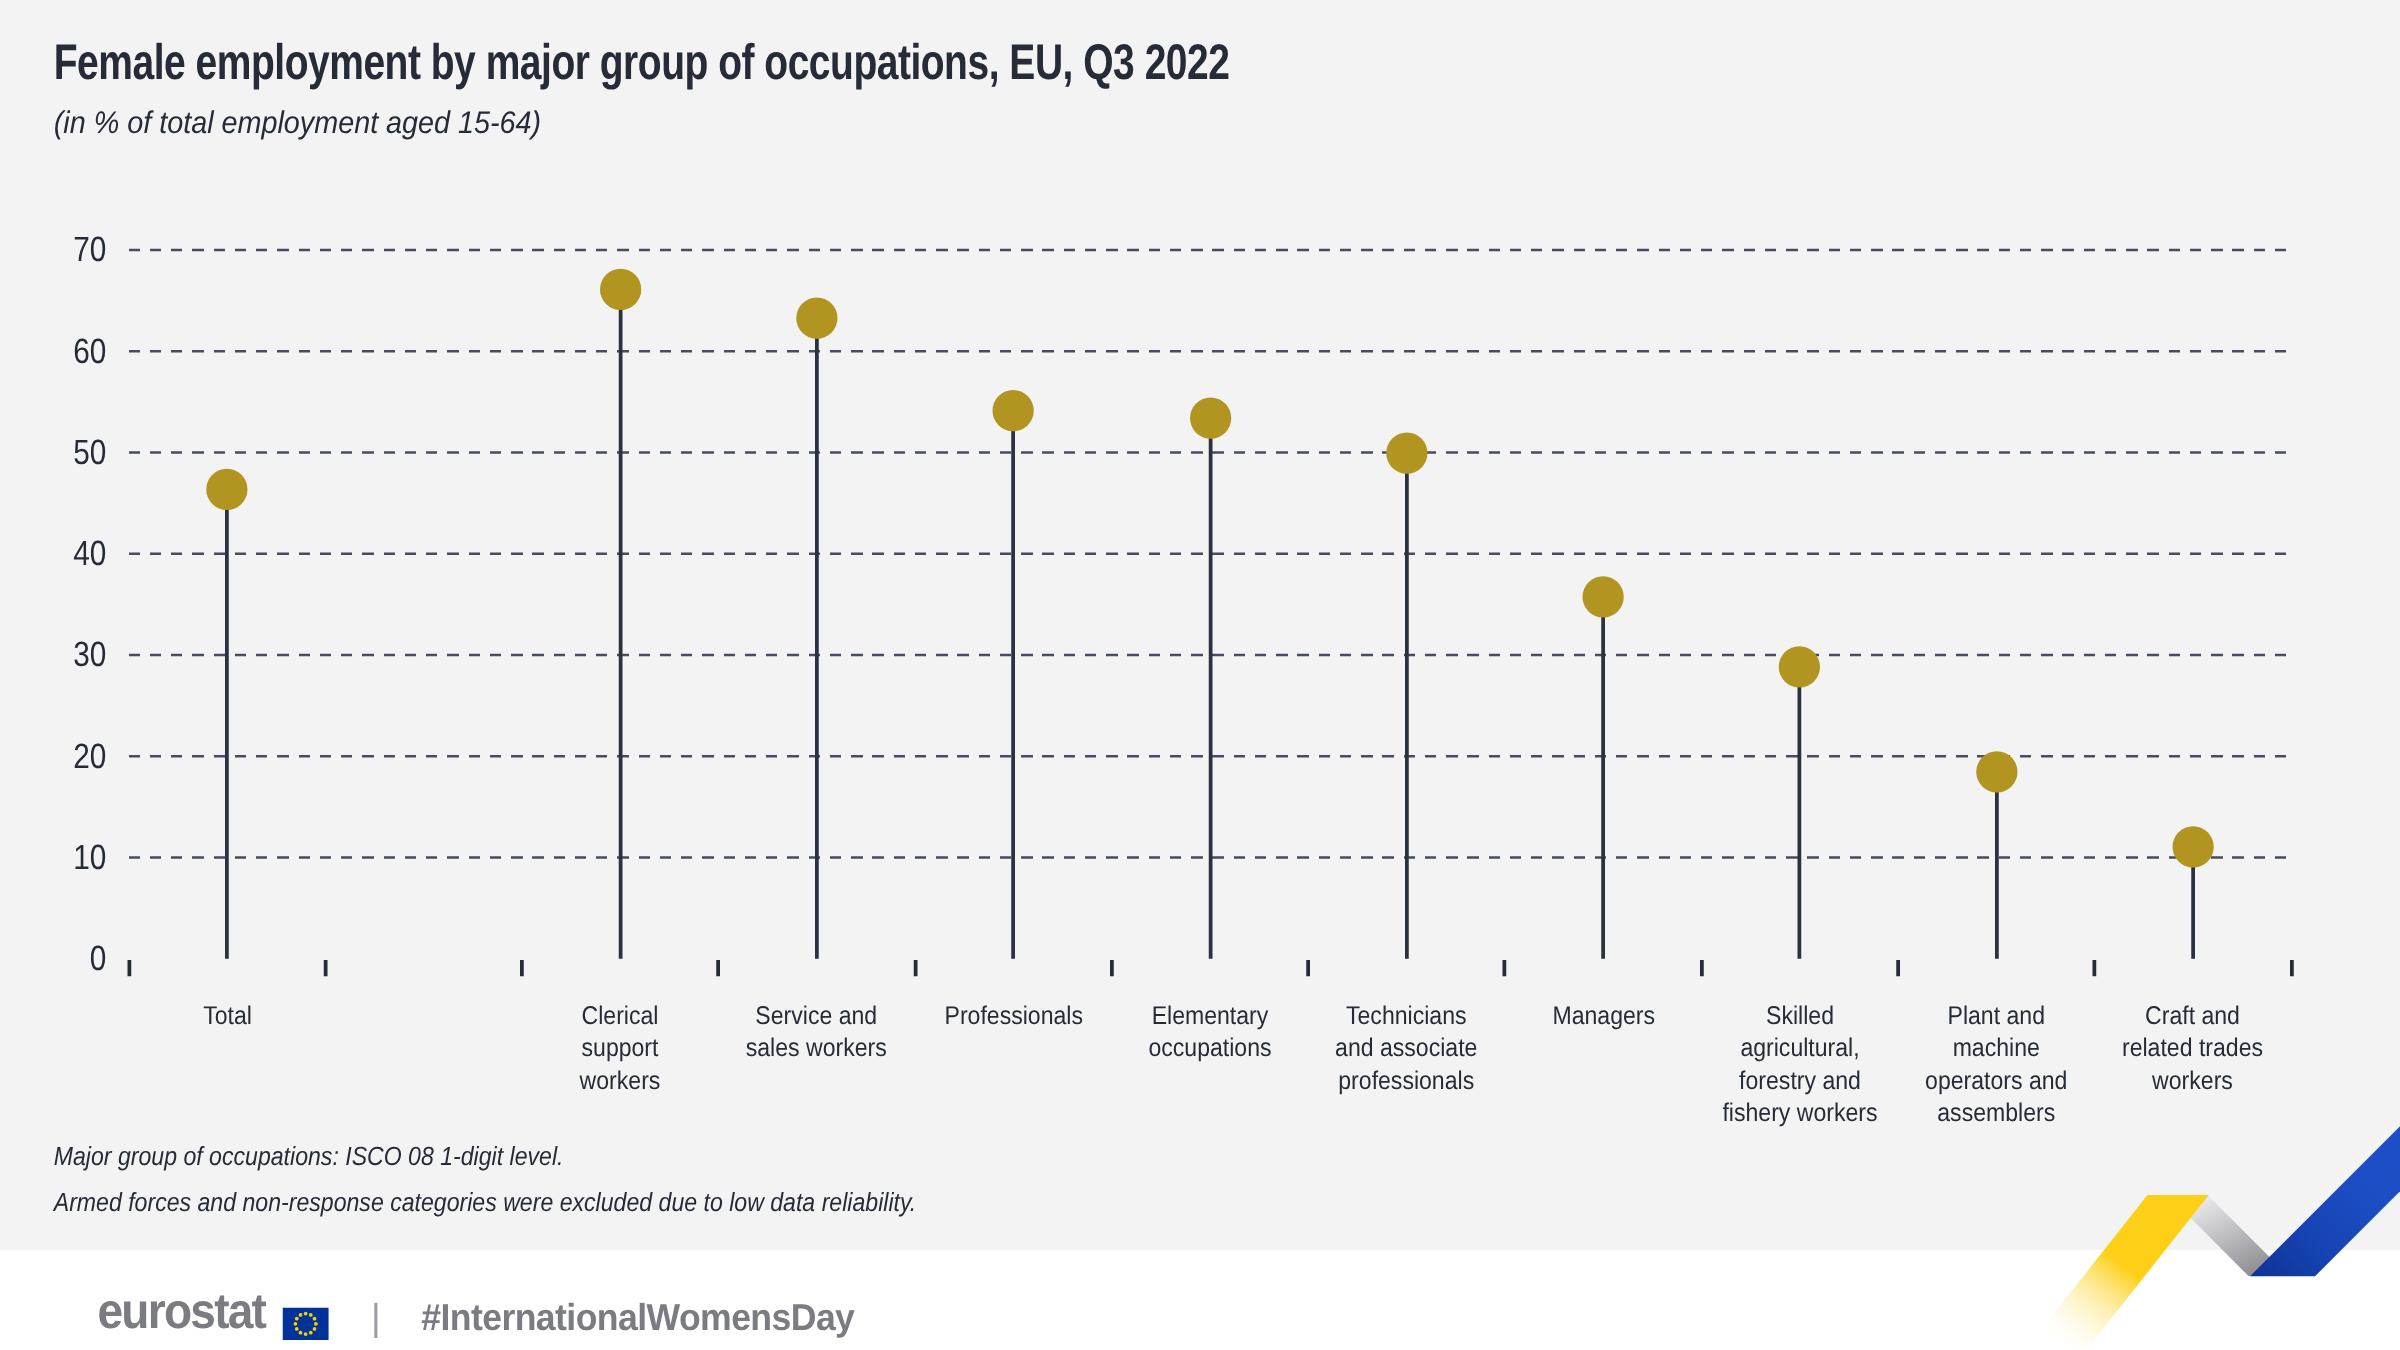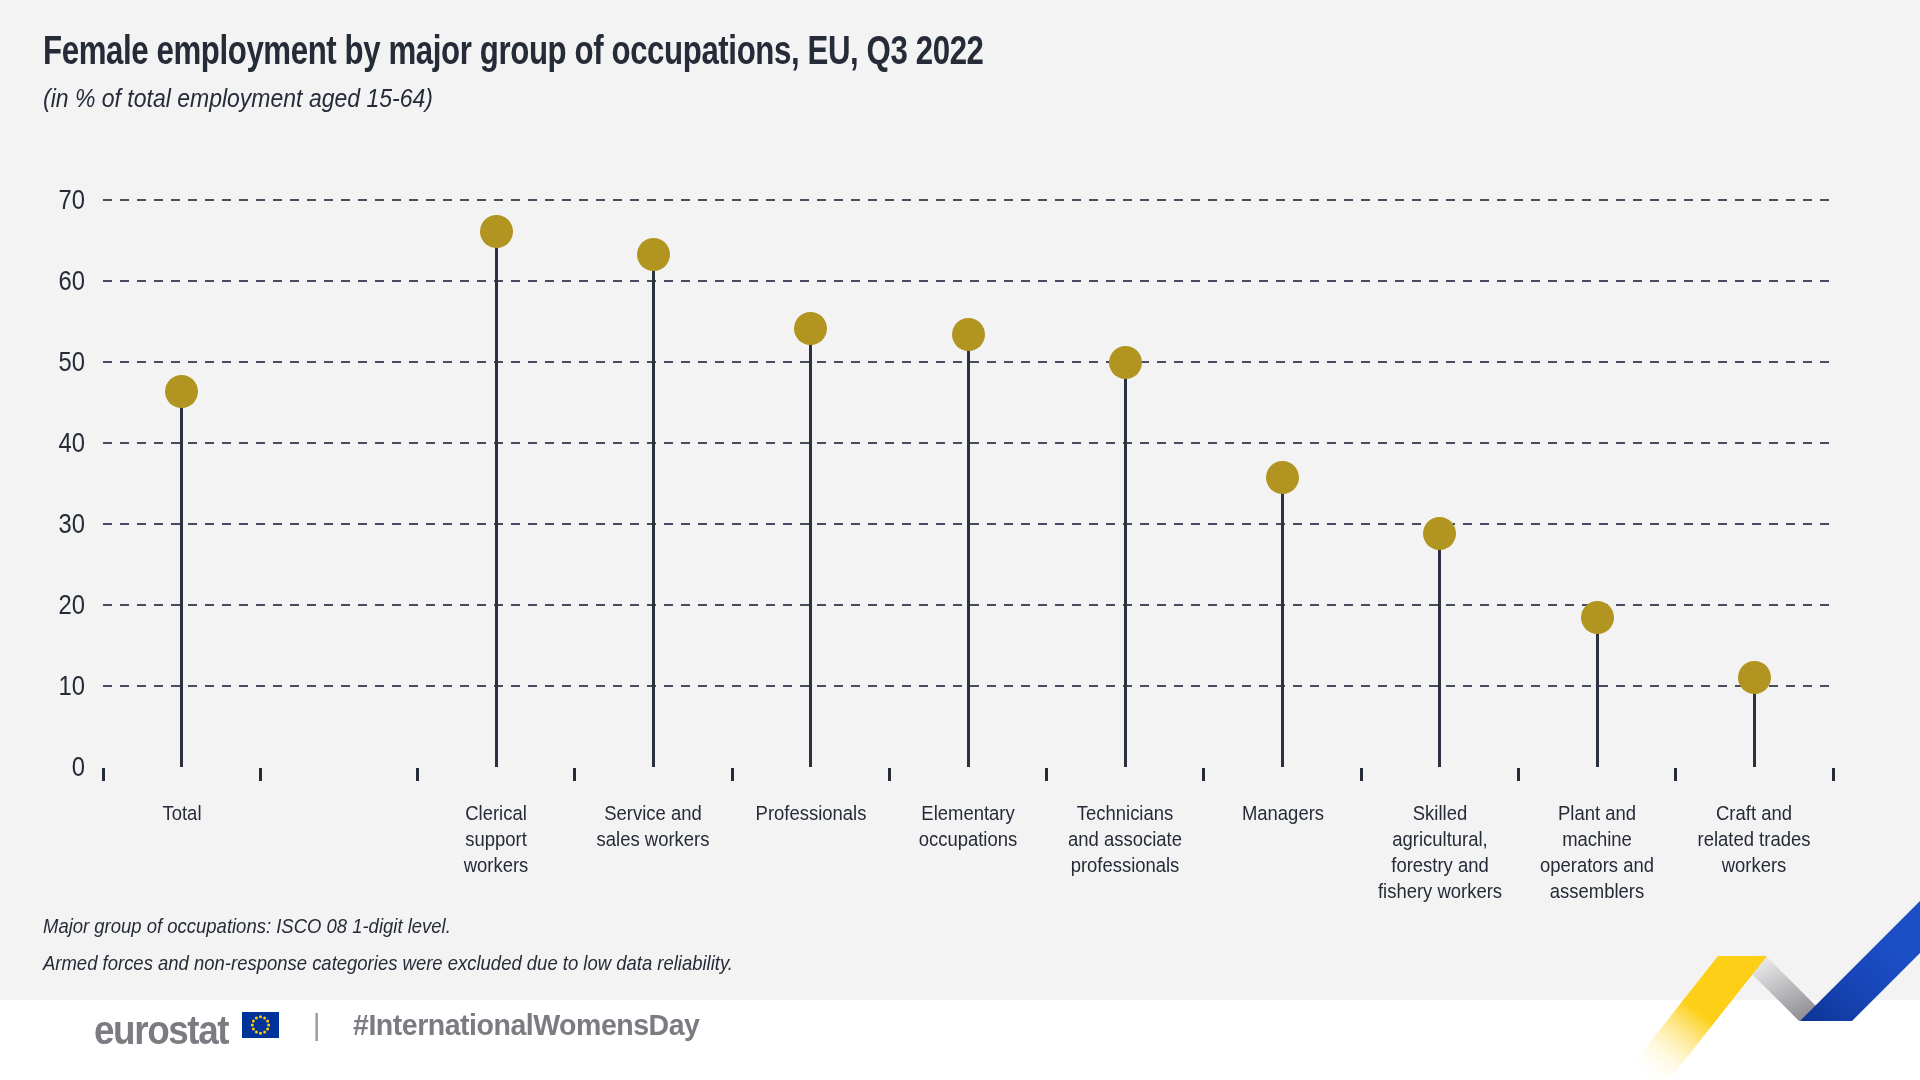--- a/index.html
+++ b/index.html
@@ -35,21 +35,21 @@
     white-space:pre-line;transform:scaleX(0.9);transform-origin:center top;color:#262b38;
   }
   
   .note-line{
     position:absolute;left:43px;font-size:21px;font-style:italic;white-space:nowrap;
     transform:scaleX(0.88);transform-origin:left center;color:#262b38;
   }
   #note-1{top:914px;}
   #note-2{top:951px;}
   
-  #footer{position:absolute;left:78px;top:1008px;height:64px;display:flex;align-items:flex-start;margin-left:16px;}
+  #footer{position:absolute;left:78px;top:1008px;height:64px;display:flex;align-items:flex-end;}
   #eurostat-wordmark{
     font-size:40px;font-weight:bold;color:#7b7b82;letter-spacing:-1.5px;
     transform:scaleX(0.92);transform-origin:left center;
   }
   #eu-flag{margin-left:2px;margin-top:4px;}
   #footer-separator{margin-left:34px;font-size:30px;color:#9b9ba2;font-weight:normal;}
   #hashtag{
     margin-left:32px;font-size:30px;font-weight:bold;color:#7b7b82;letter-spacing:-0.5px;
     transform:scaleX(0.95);transform-origin:left center;
   }

